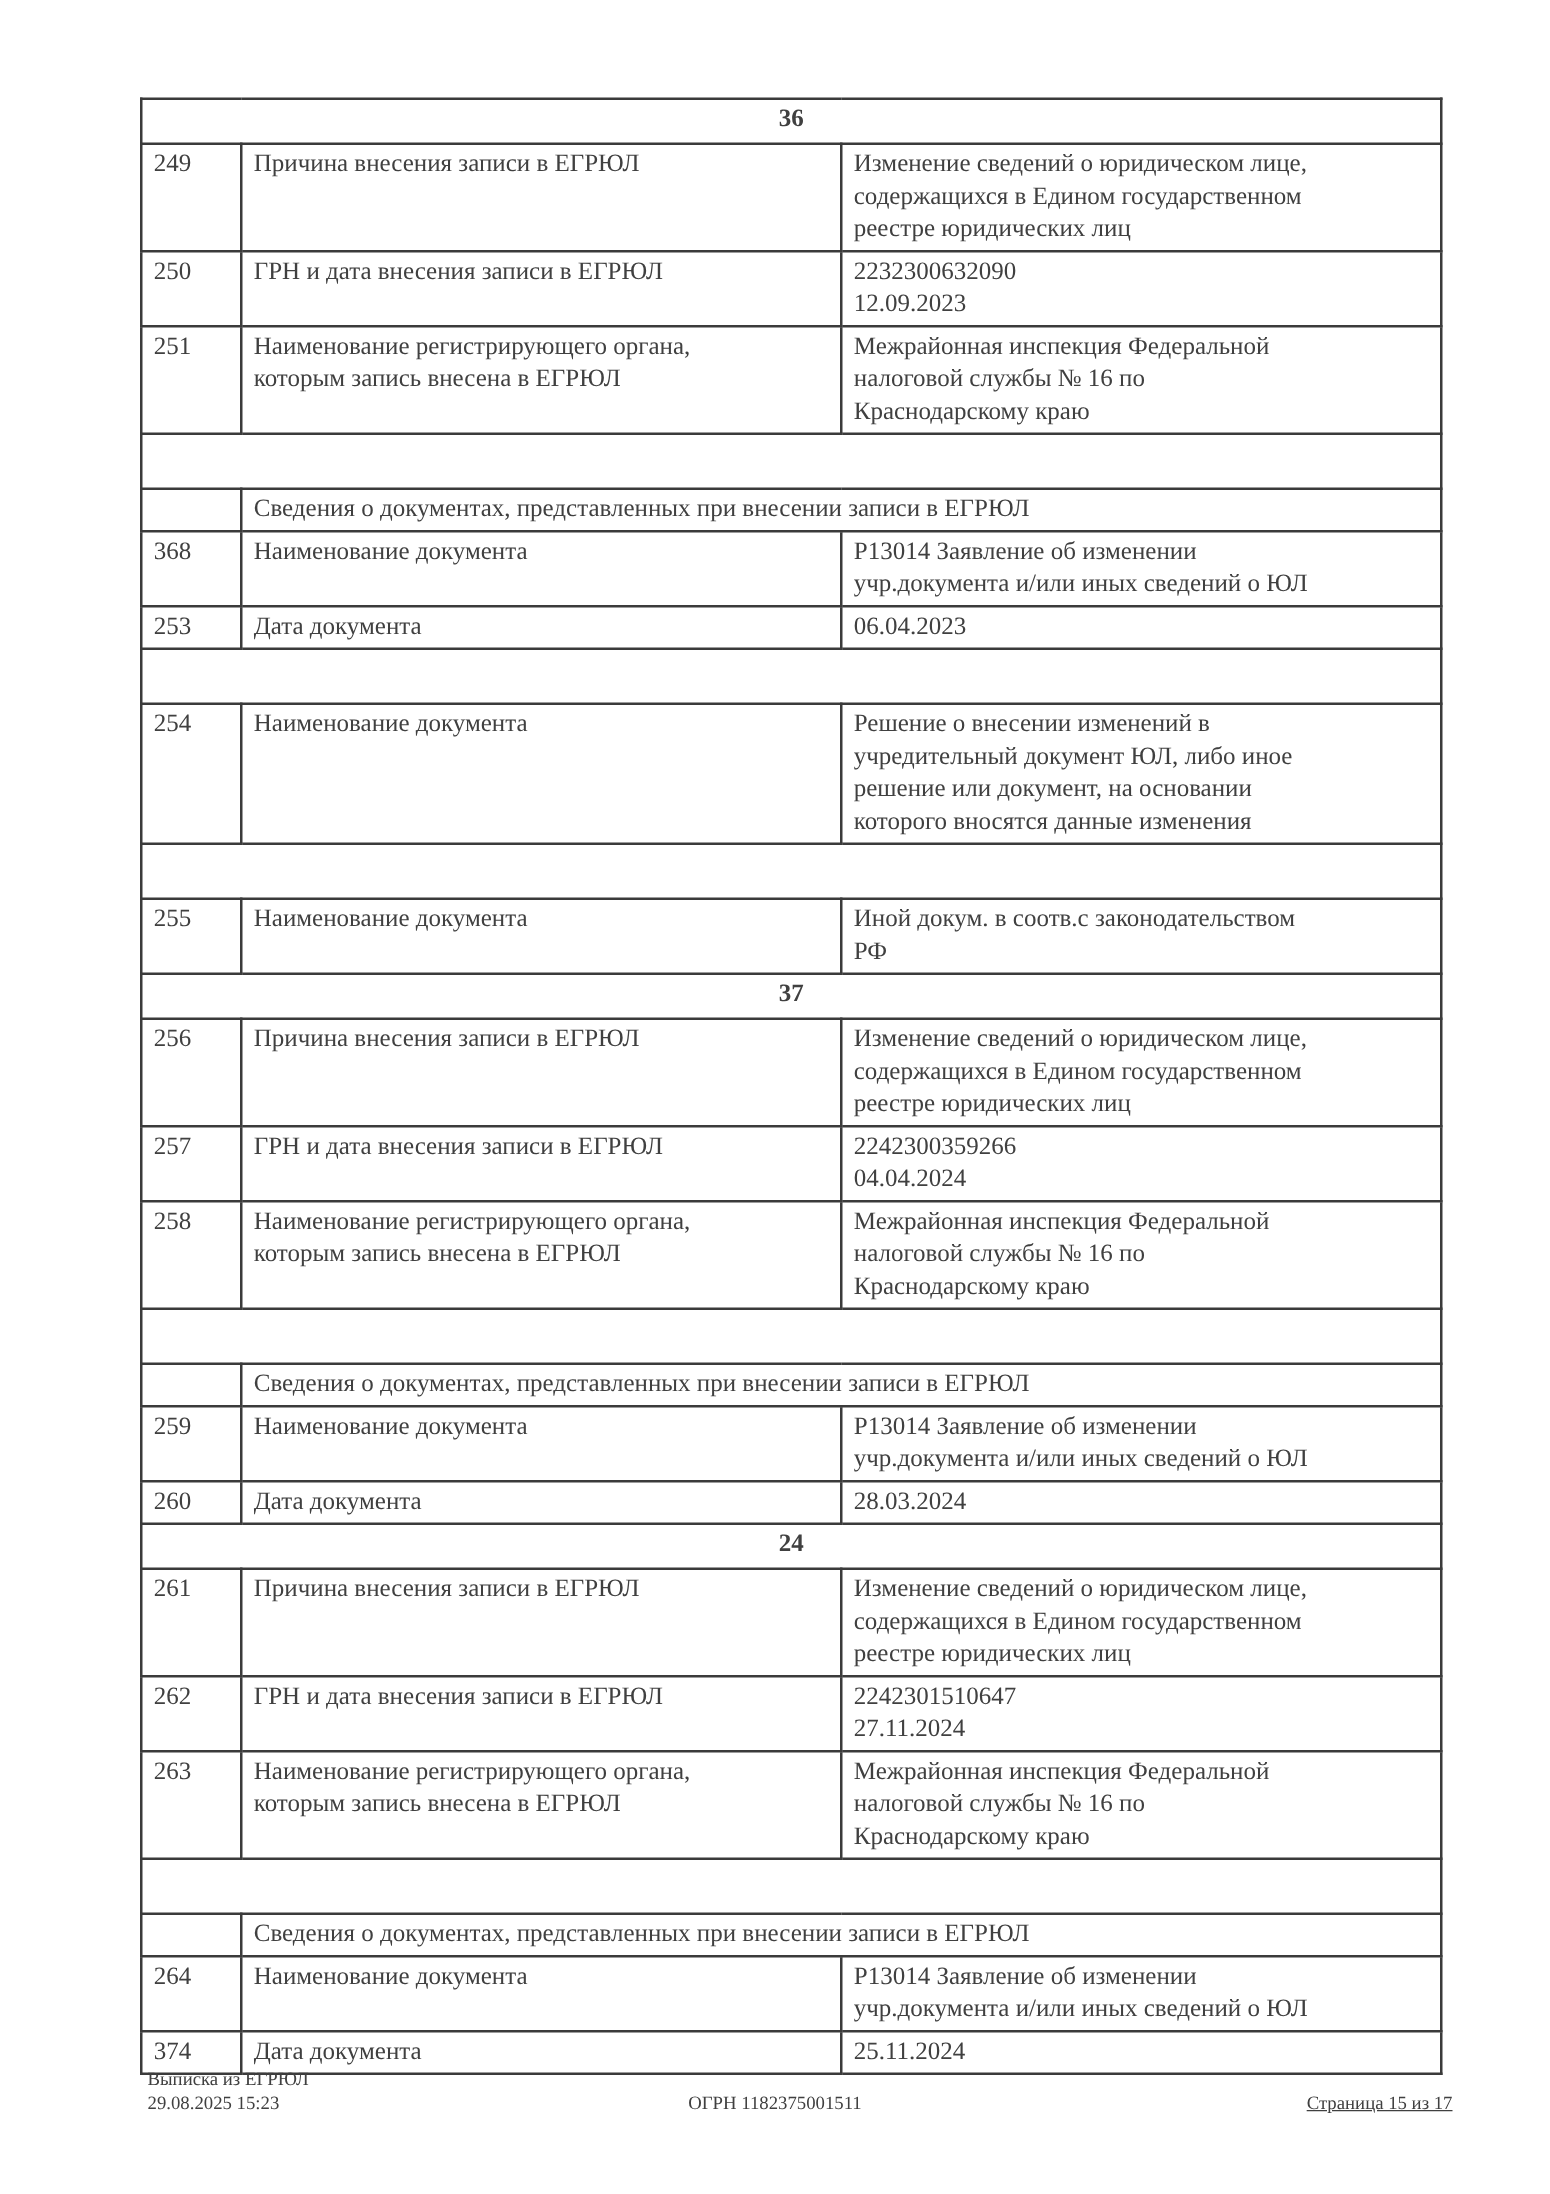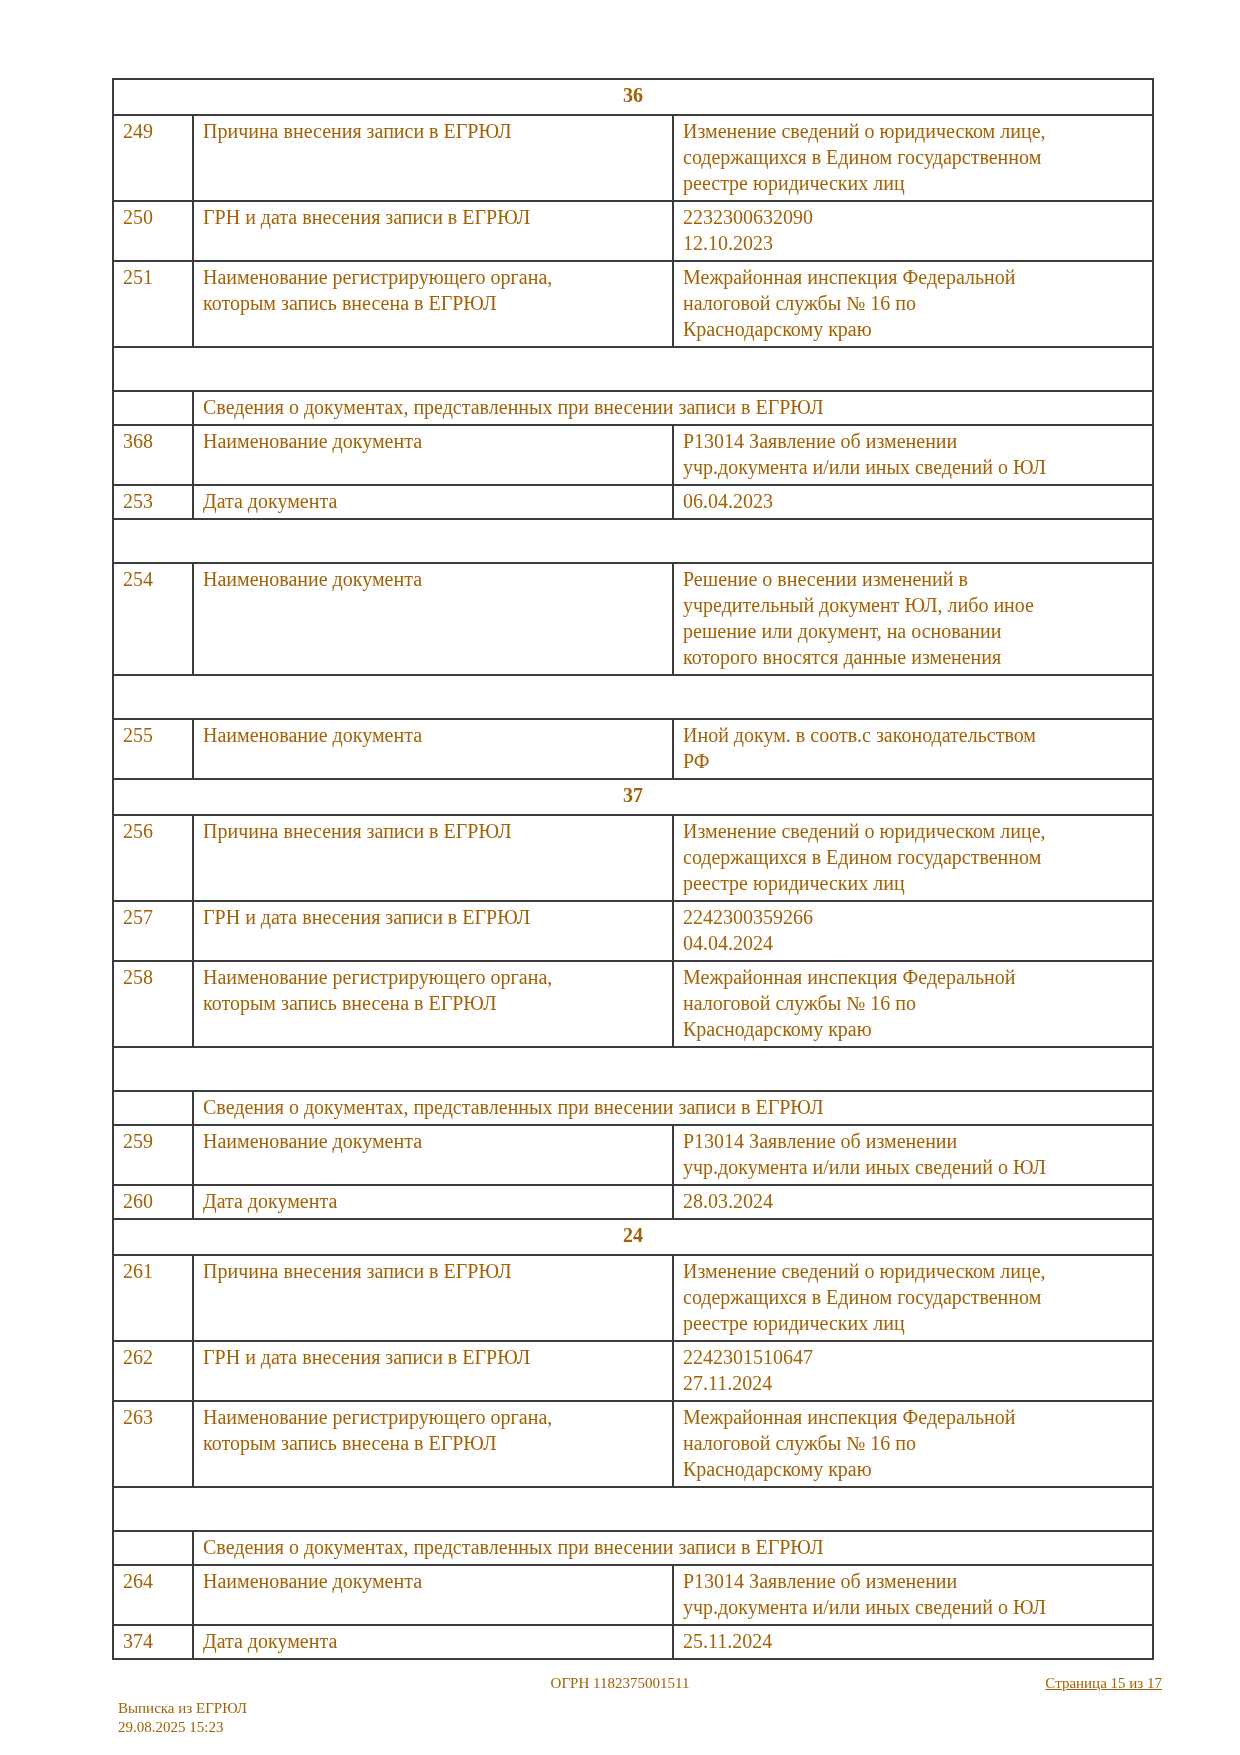--- a/index.html
+++ b/index.html
@@ -2,21 +2,21 @@
 <html lang="ru"><head>
 <meta charset="utf-8">
 <style>
   html, body { margin: 0; padding: 0; background: #ffffff; }
   .page {
     position: relative;
     width: 1240px;
     height: 1755px;
     background: #ffffff;
     font-family: "Liberation Serif", "DejaVu Serif", serif;
-    color: #a16207;
+    color: #404040;
     overflow: hidden;
   }
   table.egrul {
     position: absolute;
     left: 112px;
     top: 78px;
     width: 1040px;
     border-collapse: collapse;
     table-layout: fixed;
   }
@@ -44,21 +44,21 @@
   td.subheader-cell { white-space: normal; }
   td.gap-cell { height: 36px; padding: 0; }
   .footer {
     position: absolute;
     left: 0;
     top: 1655px;
     width: 100%;
     font-size: 15px;
     line-height: 19px;
   }
-  .footer-left  { position: absolute; left: 118px; top: 0; margin-top: 44px; }
+  .footer-left  { position: absolute; left: 118px; top: 0; }
   .footer-center{ position: absolute; left: 0; top: 19px; width: 100%; text-align: center; }
   .footer-right { position: absolute; right: 78px; top: 19px; text-decoration: underline; }
 </style>
 </head>
 <body>
 
 <div class="page">
 
   <table class="egrul">
     <colgroup>
@@ -74,21 +74,21 @@
           <td class="num-cell">249</td>
           <td class="label-cell">Причина внесения записи в ЕГРЮЛ</td>
           <td class="value-cell">Изменение сведений о юридическом лице,
 содержащихся в Едином государственном
 реестре юридических лиц</td>
         </tr>
         <tr>
           <td class="num-cell">250</td>
           <td class="label-cell">ГРН и дата внесения записи в ЕГРЮЛ</td>
           <td class="value-cell">2232300632090
-12.10.2023</td>
+12.09.2023</td>
         </tr>
         <tr>
           <td class="num-cell">251</td>
           <td class="label-cell">Наименование регистрирующего органа,
 которым запись внесена в ЕГРЮЛ</td>
           <td class="value-cell">Межрайонная инспекция Федеральной
 налоговой службы № 16 по
 Краснодарскому краю</td>
         </tr>
         <tr>

